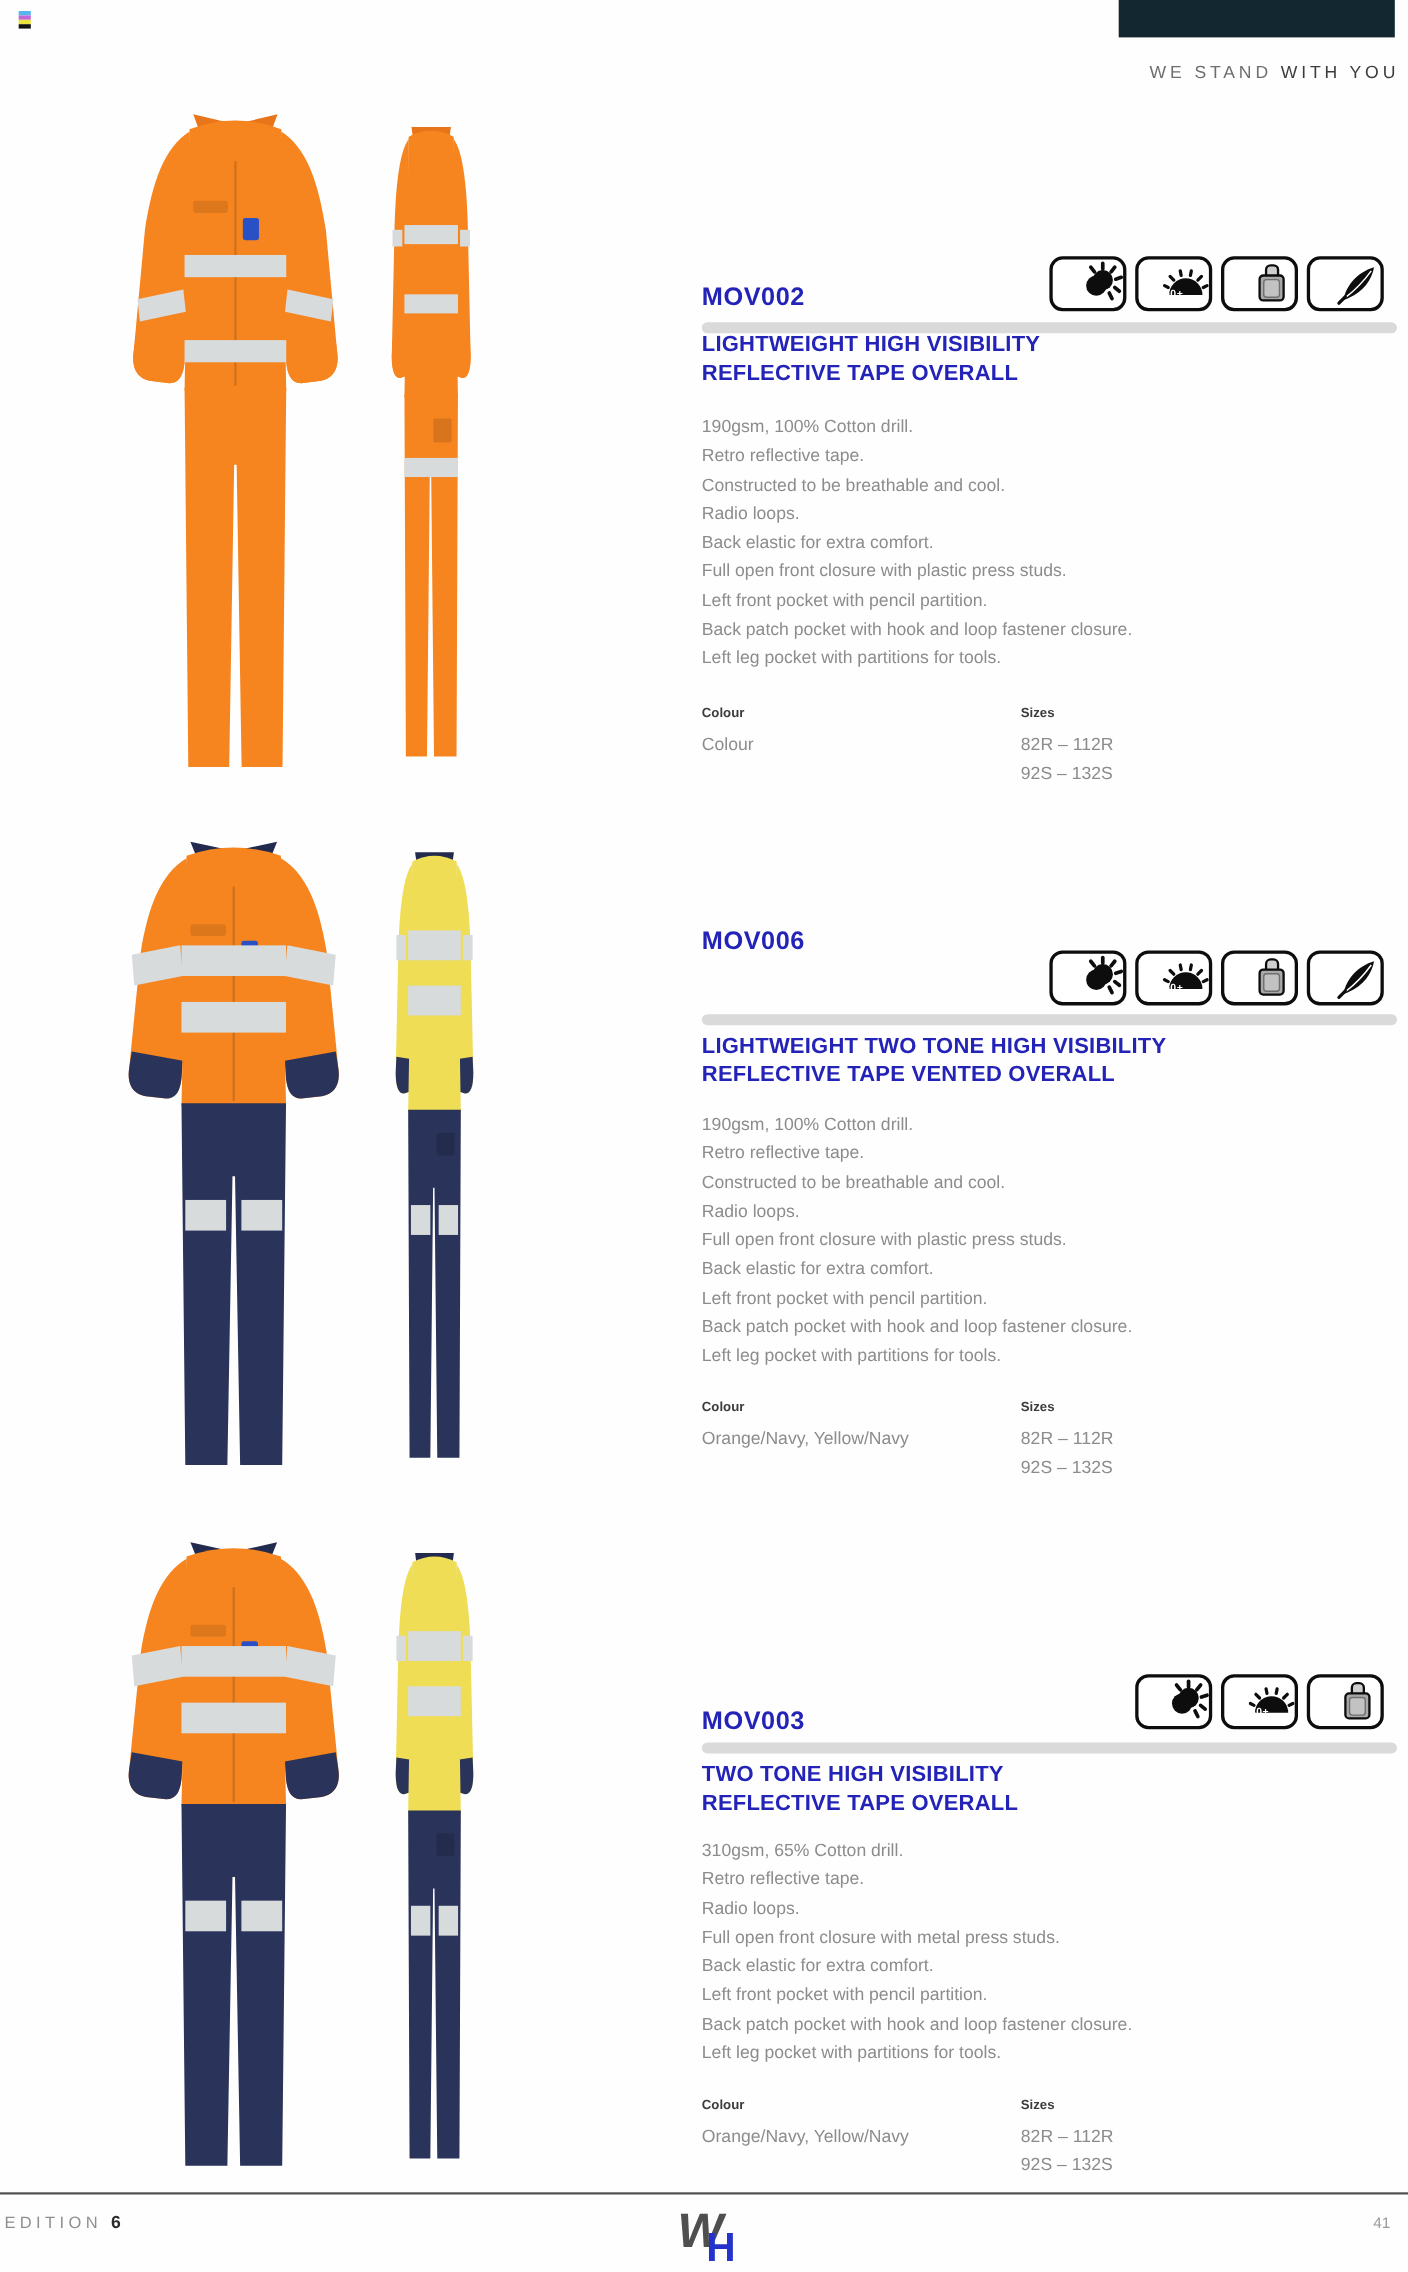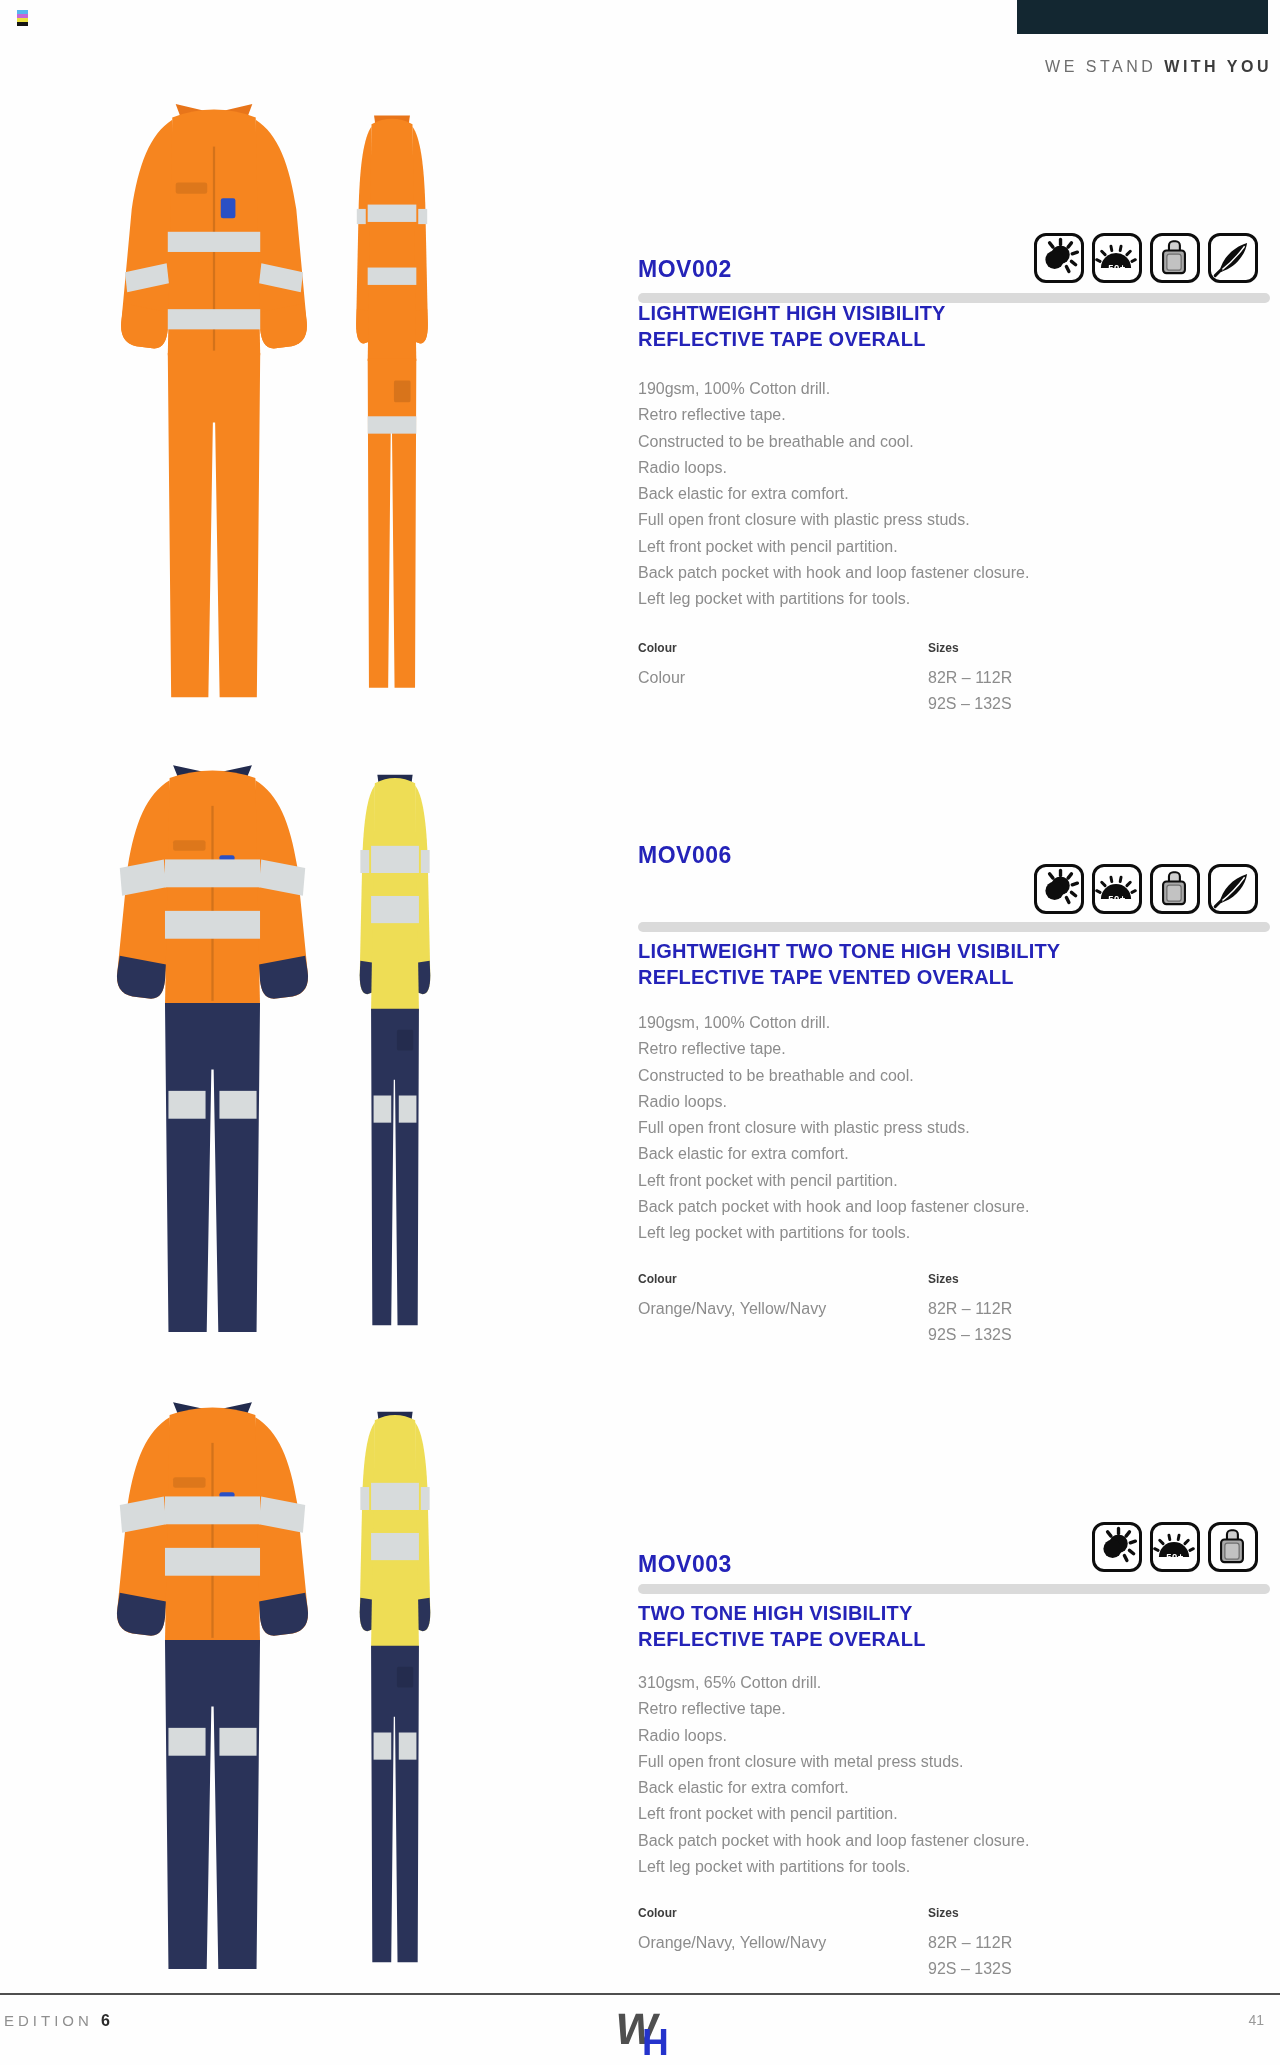--- a/index.html
+++ b/index.html
@@ -6,29 +6,29 @@
   html,body{width:1280px;height:2065px}
   body{position:relative;background:#fefefe;font-family:"Liberation Sans",sans-serif;overflow:hidden}
   .abs{position:absolute}
   .defs{position:absolute;width:0;height:0;overflow:hidden}
 
   
   .regmark{left:17px;top:10px;width:11px}
   .regmark i{display:block;height:4px}
   .banner{left:1017px;top:0;width:251px;height:34px;background:#132731}
   .tagline{top:58px;right:8px;font-size:16px;letter-spacing:3.5px;color:#6e6e6e;white-space:nowrap}
-  .tagline b{color:#3c3c3c;font-weight:700}
+  .tagline b{color:#3c3c3c;font-weight:400}
 
   
   .fig{position:absolute}
   .tape{fill:#d7dbdc}
 
   
   .iconrow{display:flex;gap:8px;right:22px}
-  .ibox{position:relative;width:50px;height:50px;border:3px solid #0d0d0d;border-radius:12px;background:#fff;display:flex;align-items:center;justify-content:flex-start}
+  .ibox{position:relative;width:70px;height:50px;border:3px solid #0d0d0d;border-radius:12px;background:#fff;display:flex;align-items:center;justify-content:flex-end}
   .ibox svg{width:42px;height:42px;display:block}
   .upf{position:absolute;left:0;right:0;top:26px;text-align:center;font-size:9.5px;font-weight:700;color:#fff;font-style:normal;letter-spacing:.5px}
 
   
   .code{left:638px;font-size:23px;font-weight:800;color:#2423b8;letter-spacing:.5px}
   .bar{left:638px;width:632px;height:10px;background:#dadada;border-radius:5px}
   .title{left:638px;font-size:20px;line-height:26px;font-weight:800;color:#2423b8;letter-spacing:.2px}
   .features{left:638px;font-size:16px;line-height:26.3px;color:#8c8c8c}
   .spec-h{font-size:12px;font-weight:700;color:#3c3c3c;margin-bottom:10px}
   .spec-v{font-size:16px;line-height:26px;color:#8c8c8c}

